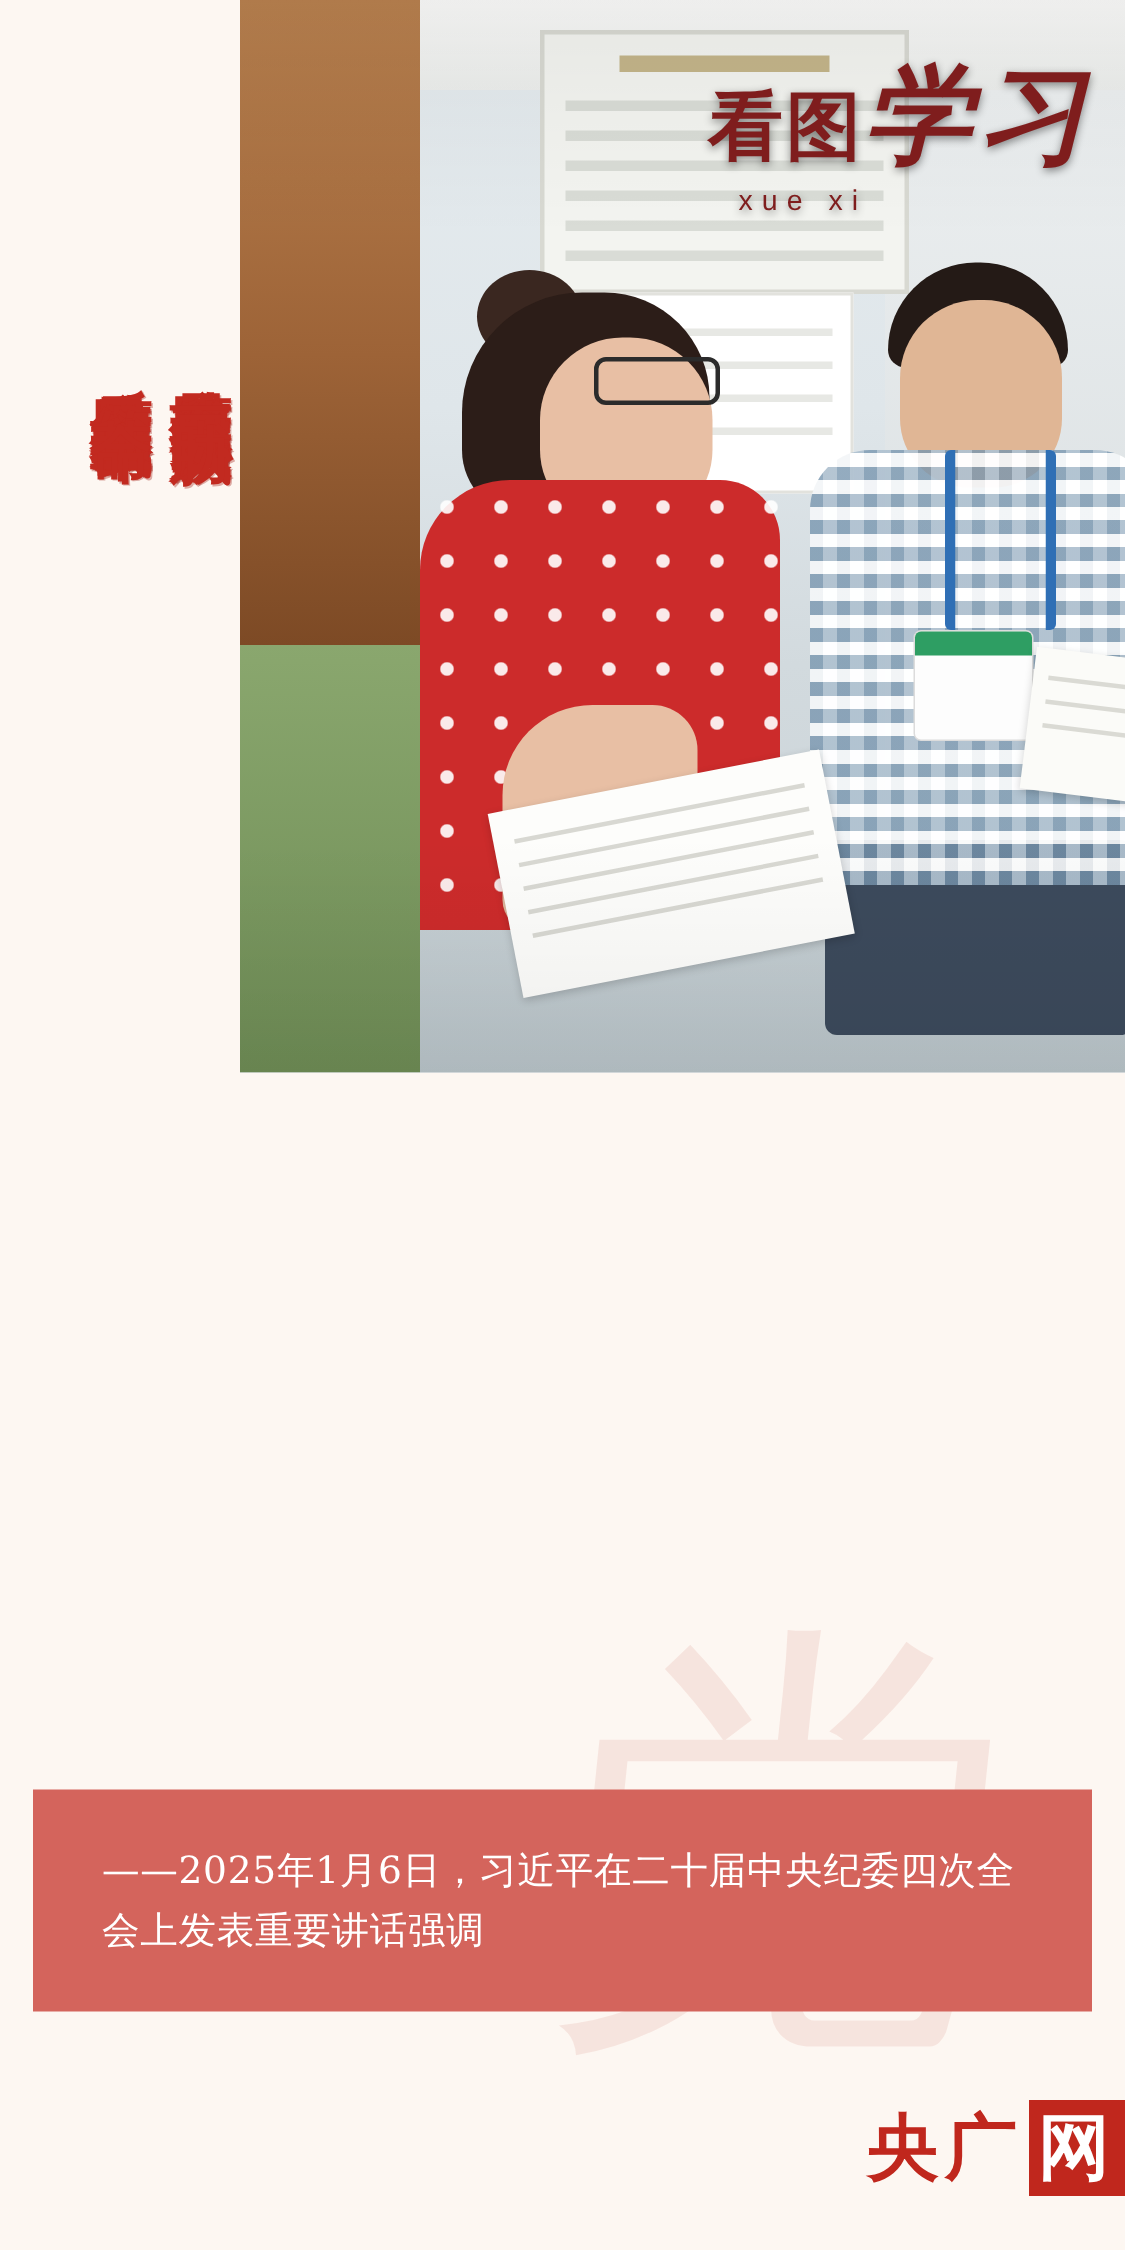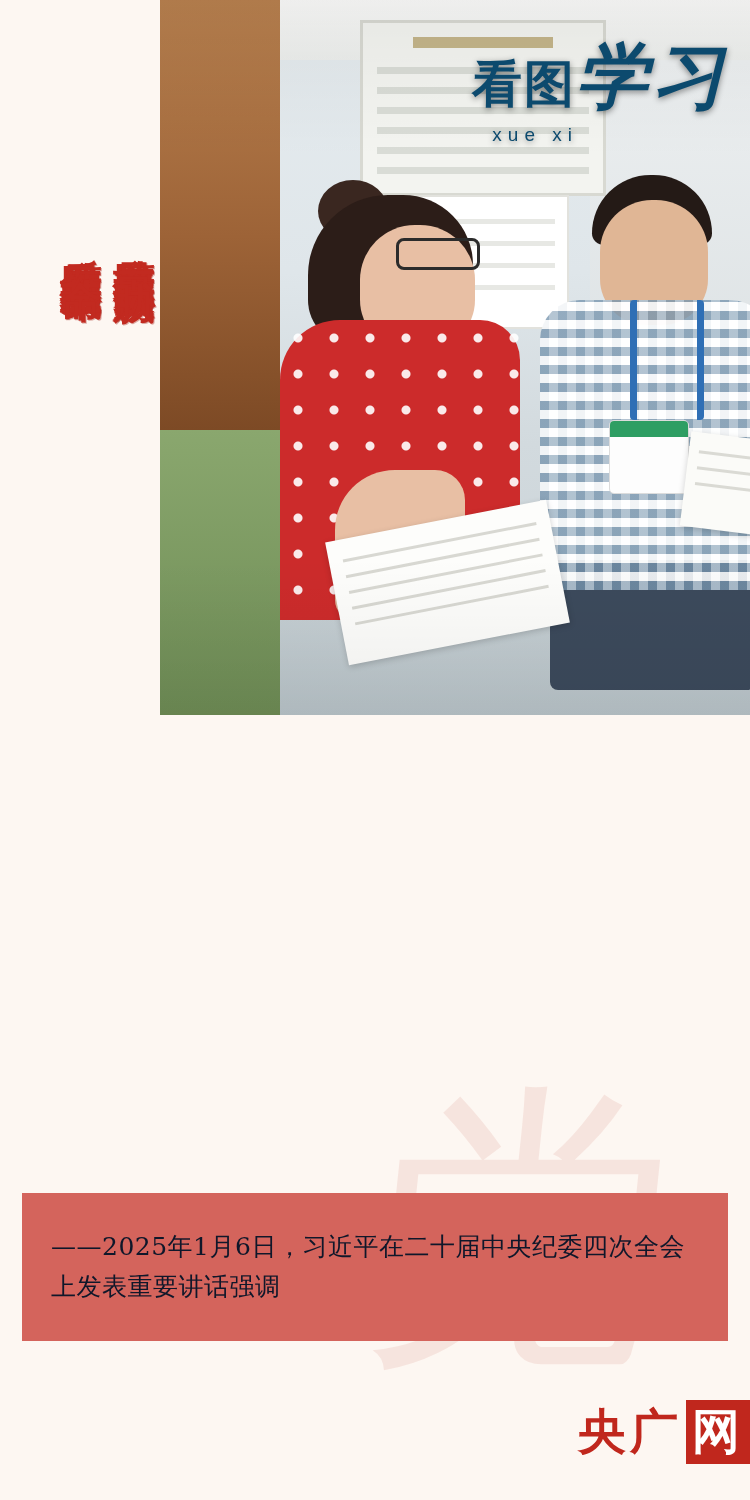--- a/index.html
+++ b/index.html
@@ -182,21 +182,21 @@
     position:absolute; inset:0;
     background: linear-gradient(180deg, rgba(0,0,0,.05) 0%, rgba(0,0,0,0) 22%, rgba(0,0,0,0) 78%, rgba(0,0,0,.06) 100%);
   }
 
   
   .logo-brand {
     position: absolute;
     right: 22px;
     top: 48px;
     text-align: right;
-    color: #0c4a6e;
+    color: #7f1d1d;
     text-shadow: 0 2px 6px rgba(0,0,0,.45);
     user-select: none;
   }
   .logo-brand .line1 {
     font-family: "DejaVu Serif", serif;
     font-weight: bold;
     font-size: 50px;
     letter-spacing: 2px;
     line-height: 56px;
     white-space: nowrap;
@@ -256,25 +256,25 @@
     position: absolute;
     left: 22px;
     top: 1193px;
     width: 706px;
     height: 148px;
     background: #d4645c;
     display: flex;
     align-items: center;
   }
   .source-text {
-    color: #0f172a;
+    color: #ffffff;
     font-family: "DejaVu Serif", serif;
     font-size: 25px;
     line-height: 1.62;
-    padding: 0 29px;
+    padding: 0 46px;
     letter-spacing: .5px;
   }
 
   
   .footer {
     position: absolute;
     left: 0; right: 0;
     top: 1400px;
     text-align: right;
   }

